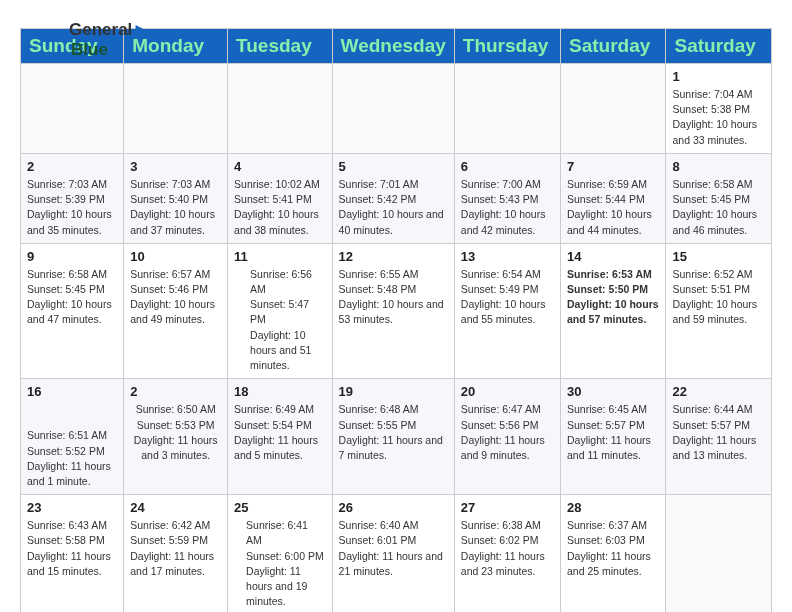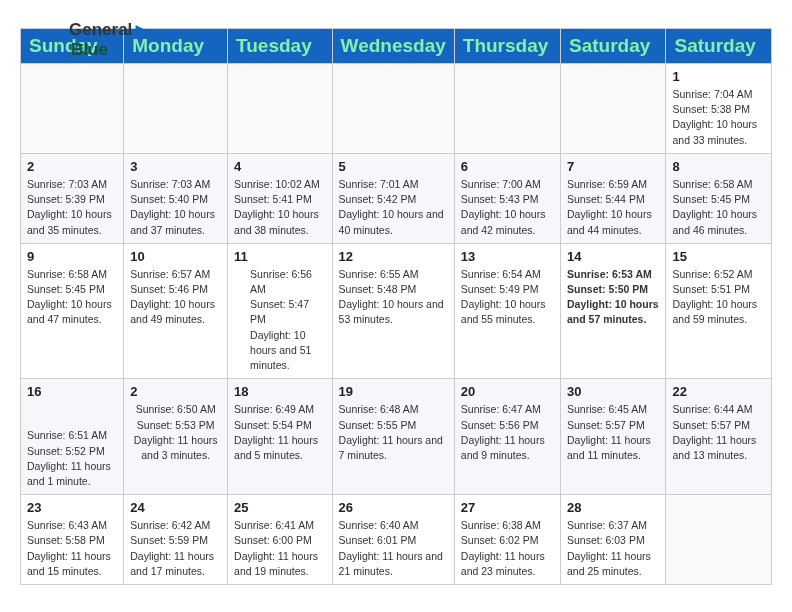--- a/index.html
+++ b/index.html
@@ -249,21 +249,21 @@
 Daylight: 11 hours and 15 minutes.</div>
         </td>
         <td>
           <span class="day-number">24</span>
           <div class="day-info" style="white-space: pre-line;">Sunrise: 6:42 AM
 Sunset: 5:59 PM
 Daylight: 11 hours and 17 minutes.</div>
         </td>
         <td>
           <span class="day-number">25</span>
-          <div class="day-info" style="white-space: pre-line;">Sunrise: 6:41 AM
+          <div class="day-info" style="white-space: pre-line; margin-left: 12px;">Sunrise: 6:41 AM
 Sunset: 6:00 PM
 Daylight: 11 hours and 19 minutes.</div>
         </td>
         <td>
           <span class="day-number">26</span>
           <div class="day-info" style="white-space: pre-line;">Sunrise: 6:40 AM
 Sunset: 6:01 PM
 Daylight: 11 hours and 21 minutes.</div>
         </td>
         <td>

